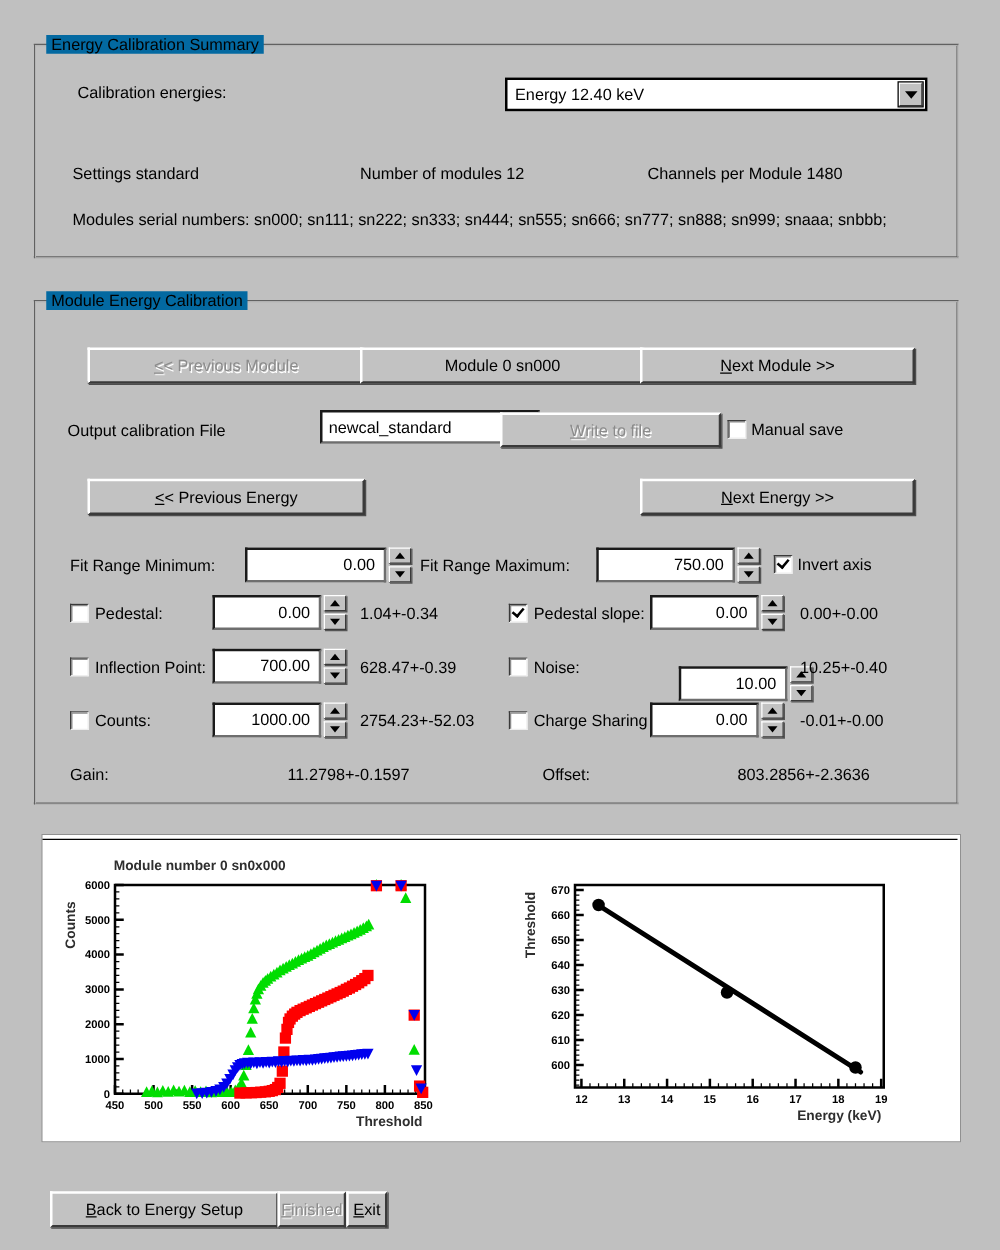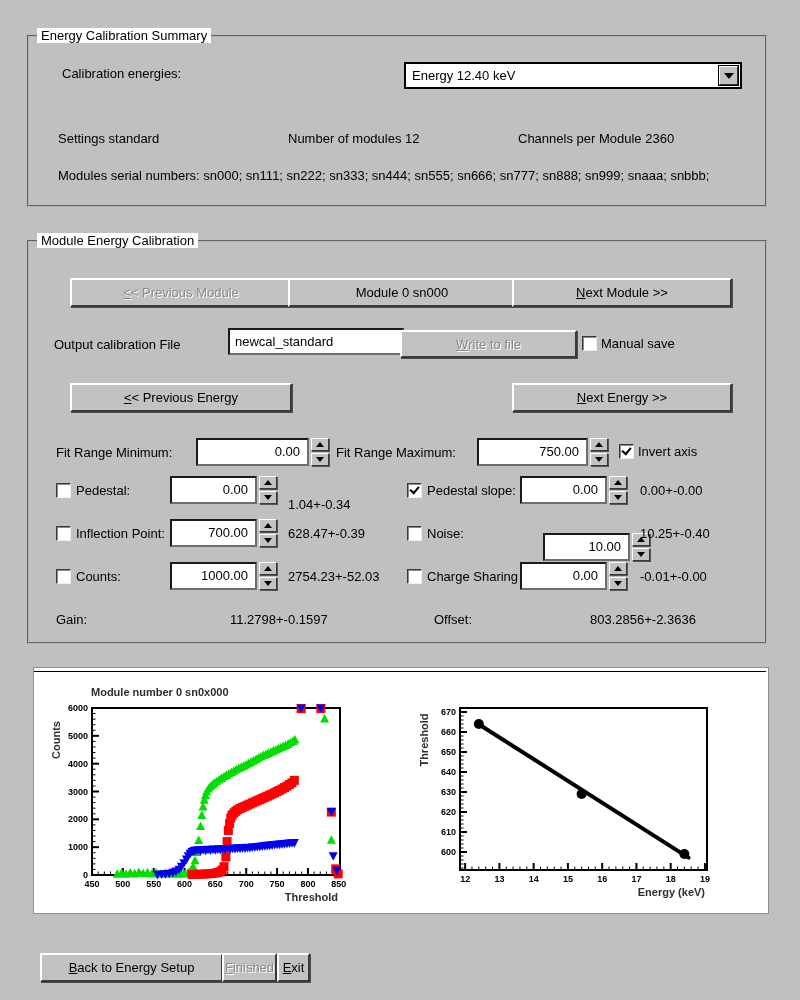--- a/index.html
+++ b/index.html
@@ -1,22 +1,22 @@
 <!DOCTYPE html>
 <html><head>
 <meta charset="utf-8">
 <style>
   html,body{margin:0;padding:0;}
   body{width:800px;height:1000px;background:#c0c0c0;font-family:"Liberation Sans",sans-serif;font-size:13px;color:#000;position:relative;overflow:hidden;}
   .lbl{position:absolute;white-space:nowrap;font-size:13px;}
   .group{position:absolute;border:2px groove #b5b5b5;}
-  .legend{position:absolute;top:-9px;left:8px;padding:0 4px;background:#ffffff;font-size:13px;white-space:nowrap;}
+  .legend{position:absolute;top:-9px;left:8px;padding:0 4px;background:#0369a1;font-size:13px;white-space:nowrap;}
   .btn{position:absolute;background:#c2c2c2;border:2px solid;border-color:#ffffff #3a3a3a #3a3a3a #ffffff;box-shadow:1px 1px 0 #4d4d4d;display:flex;align-items:center;justify-content:center;font-size:13px;white-space:nowrap;cursor:default;}
   .btn.disabled{color:#8b8b8b;text-shadow:1px 1px 0 #ffffff;}
-  .field{position:absolute;background:#ffffff;border:2px solid;border-color:#1a1a1a #6e6e6e #6e6e6e #1a1a1a;font-size:13px;display:flex;align-items:center;padding:0 5px;white-space:nowrap;}
+  .field{position:absolute;background:#ffffff;border:2px solid;border-color:#1a1a1a #6e6e6e #6e6e6e #1a1a1a;font-size:13px;display:flex;align-items:center;padding:0 5px;white-space:nowrap;margin-left:28px;}
   .combo{position:absolute;background:#ffffff;border:2px solid #000;display:flex;align-items:center;padding-left:6px;font-size:13px;}
   .combo-arrow{position:absolute;right:2px;top:2px;bottom:2px;width:17px;background:#c2c2c2;border:1px solid;border-color:#fff #333 #333 #fff;outline:1px solid #000;display:flex;align-items:center;justify-content:center;}
   .tri-dn{width:0;height:0;border-left:5px solid transparent;border-right:5px solid transparent;border-top:6px solid #000;}
   .tri-up-s{width:0;height:0;border-left:4px solid transparent;border-right:4px solid transparent;border-bottom:5px solid #000;}
   .tri-dn-s{width:0;height:0;border-left:4px solid transparent;border-right:4px solid transparent;border-top:5px solid #000;}
   .spin{position:absolute;height:28px;display:flex;}
   .spin-field{flex:1;background:#fff;border:2px solid;border-color:#1a1a1a #6e6e6e #6e6e6e #1a1a1a;text-align:right;line-height:24px;padding:0 7px;font-size:13px;}
   .spin-arrows{width:18px;margin-left:2px;display:flex;flex-direction:column;}
   .spin-btn{flex:1;background:#c2c2c2;border:1px solid;border-color:#fff #3a3a3a #3a3a3a #fff;box-shadow:1px 1px 0 #555;display:flex;align-items:center;justify-content:center;}
   .spin-btn + .spin-btn{margin-top:2px;}
@@ -35,21 +35,21 @@
   <div class="legend">Energy Calibration Summary</div>
   <span class="lbl" style="left:33px;top:29px;">Calibration energies:</span>
   <div class="combo" style="left:375px;top:25px;width:328px;height:23px;">
     <span>Energy 12.40 keV</span>
     <span class="combo-arrow">
         <i class="tri-dn"></i>
       </span>
   </div>
   <span class="lbl" style="left:29px;top:94px;">Settings standard</span>
   <span class="lbl" style="left:259px;top:94px;">Number of modules 12</span>
-  <span class="lbl" style="left:489px;top:94px;">Channels per Module 2360</span>
+  <span class="lbl" style="left:489px;top:94px;">Channels per Module 1480</span>
   <span class="lbl" style="left:29px;top:131px;">Modules serial numbers: sn000; sn111; sn222; sn333; sn444; sn555; sn666; sn777; sn888; sn999; snaaa; snbbb;</span>
 </div>
 
 <div class="group" style="left:27px;top:240px;width:736px;height:400px;">
   <div class="legend">Module Energy Calibration</div>
 
   <div class="btn disabled" style="left:41px;top:36px;width:218px;height:25px;"><u>&lt;</u>&lt; Previous Module</div>
   <div class="btn" style="left:259px;top:36px;width:224px;height:25px;">Module 0 sn000</div>
   <div class="btn" style="left:483px;top:36px;width:216px;height:25px;"><u>N</u>ext Module &gt;&gt;</div>
 
@@ -95,21 +95,21 @@
     <div class="spin-field">0.00</div>
     <div class="spin-arrows">
         <div class="spin-btn">
           <i class="tri-up-s"></i>
         </div>
         <div class="spin-btn">
           <i class="tri-dn-s"></i>
         </div>
       </div>
   </div>
-  <span class="lbl" style="left:259px;top:241px;margin-top:14px;">1.04+-0.34</span>
+  <span class="lbl" style="left:259px;top:241px;">1.04+-0.34</span>
 
   <span class="cb checked" style="left:378px;top:241px;"></span>
   <span class="lbl" style="left:398px;top:241px;">Pedestal slope:</span>
   <div class="spin" style="left:491px;top:234px;width:107px;">
     <div class="spin-field">0.00</div>
     <div class="spin-arrows">
         <div class="spin-btn">
           <i class="tri-up-s"></i>
         </div>
         <div class="spin-btn">

